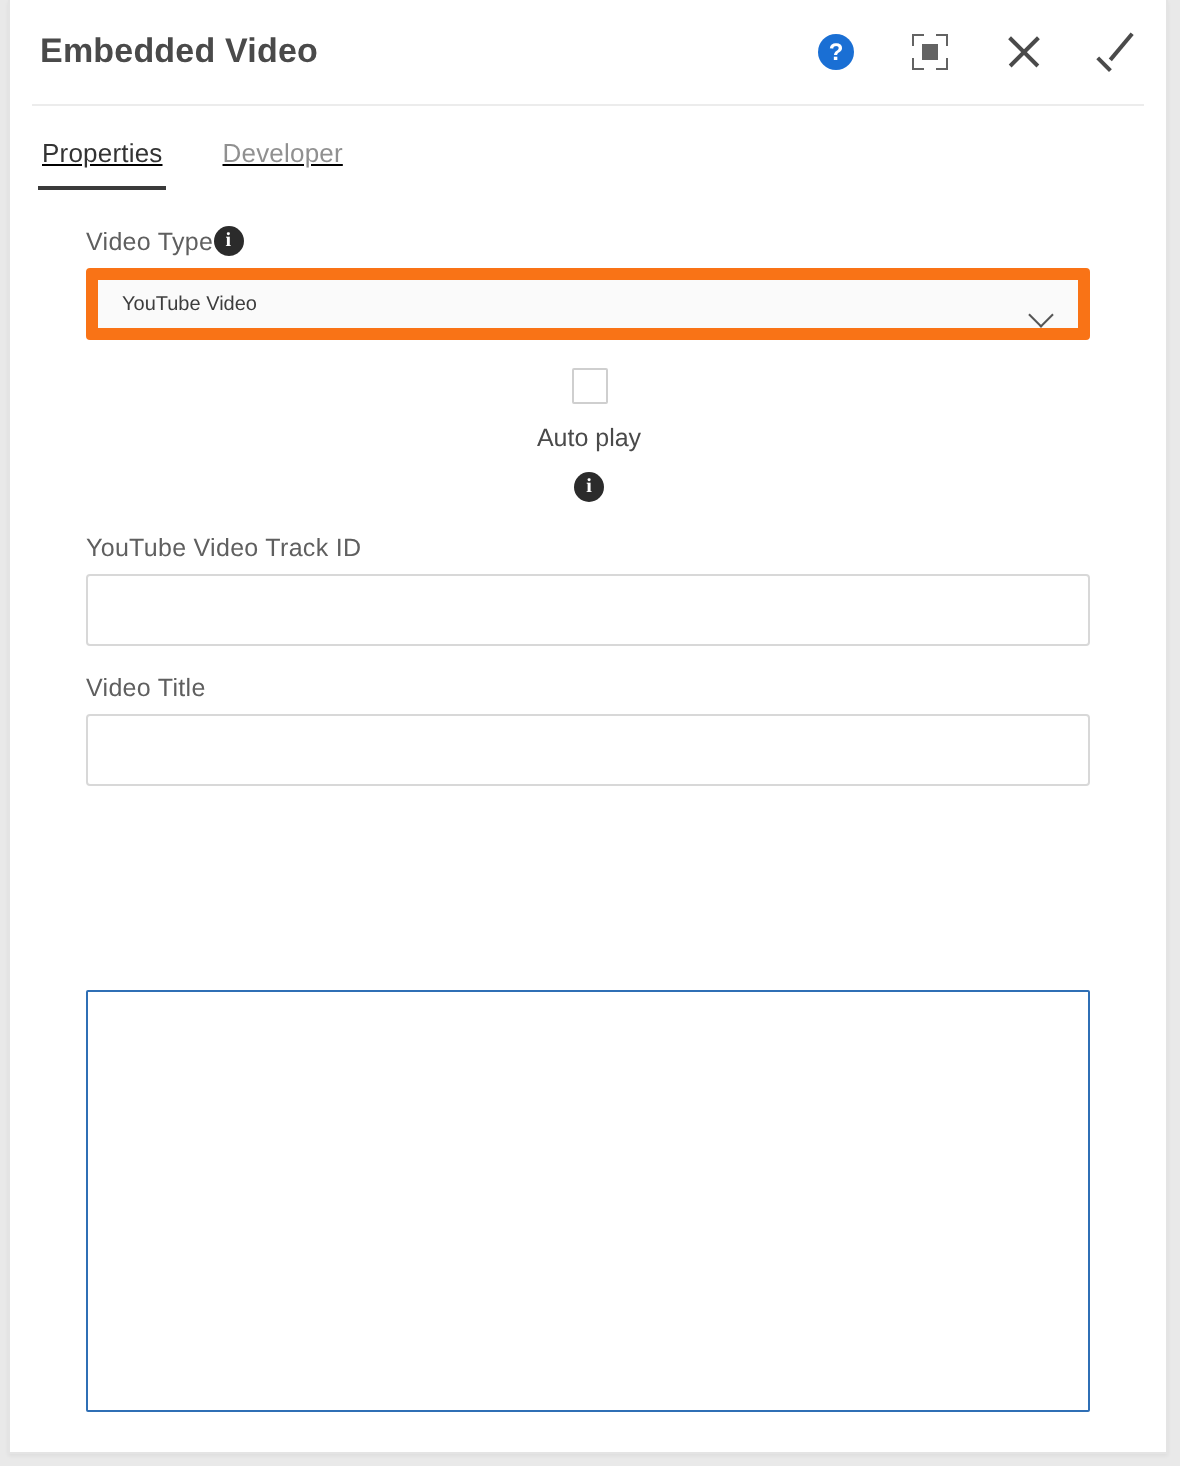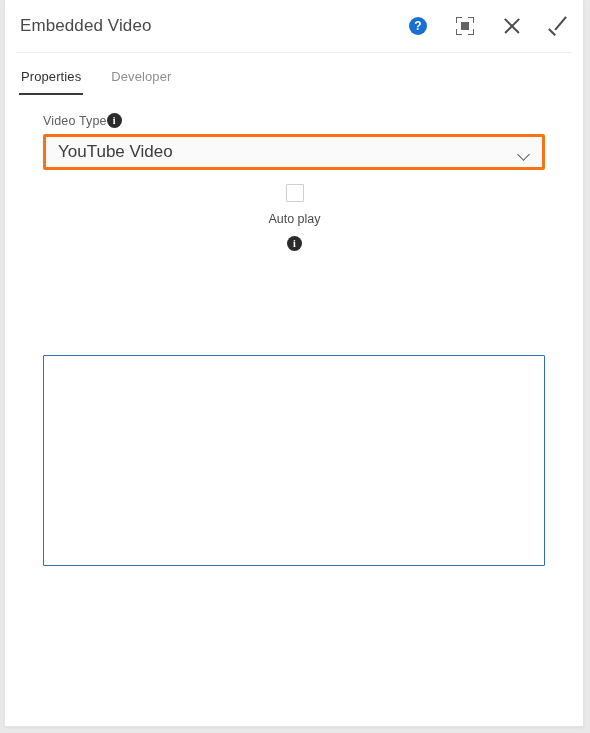--- a/index.html
+++ b/index.html
@@ -33,21 +33,21 @@
     position: relative;
     height: 52px;
     border-bottom: 1px solid #ececec;
     margin: 0 11px;
     display: flex;
     align-items: center;
   }
   .header-title {
     font-size: 17px;
     color: #4a4a4a;
-    font-weight: 400;
+    font-weight: 700;
     letter-spacing: 0.1px;
     padding-left: 4px;
   }
   .header-actions {
     position: absolute;
     right: 2px;
     top: 0;
     height: 52px;
     display: flex;
     align-items: center;
@@ -115,20 +115,21 @@
   .check-icon span.s2 { width: 17px; left: 6px; top: 12px; transform: rotate(-50deg); transform-origin: left center; }
 
   
   .tabs {
     margin: 0 11px;
     height: 42px;
     display: flex;
     align-items: flex-end;
     gap: 26px;
     padding-left: 3px;
+    text-decoration: underline;
   }
   .tab {
     font-size: 13px;
     color: #909090;
     padding: 0 2px 9px 2px;
     cursor: pointer;
     border-bottom: 2px solid transparent;
     letter-spacing: 0.1px;
   }
   .tab.active {
@@ -164,26 +165,26 @@
     text-align: center;
     font-family: "Liberation Serif", serif;
     cursor: pointer;
     flex: 0 0 auto;
   }
 
   .select-box {
     position: relative;
     height: 36px;
     background: #fafafa;
-    border: 3px solid #f97316;
+    border: 6px solid #f97316;
     border-radius: 2px;
     display: flex;
     align-items: center;
     padding: 0 12px;
-    font-size: 17px;
+    font-size: 10px;
     color: #3d3d3d;
     cursor: pointer;
     box-sizing: border-box;
   }
   .chevron {
     position: absolute;
     right: 14px;
     top: 13px;
     width: 8px;
     height: 8px;
@@ -297,21 +298,33 @@
         <span class="chevron"></span>
       </div>
     </div>
 
     <div class="checkbox-row">
       <span class="checkbox"></span>
       <span class="checkbox-label">Auto play</span>
       <span class="info-icon">i</span>
     </div>
 
-
+    <div class="field-block">
+      <div class="field-label-row">
+        <span class="field-label">YouTube Video Track ID</span>
+      </div>
+      <input class="text-input" type="text" value="" style="">
+    </div>
+
+    <div class="field-block">
+      <div class="field-label-row">
+        <span class="field-label">Video Title</span>
+      </div>
+      <input class="text-input" type="text" value="" style="">
+    </div>
 
   </div>
 
   <div class="editor-spacer"></div>
 
   <div class="editor-area" contenteditable="true" style=""></div>
 
 </div>
 
 </body></html>

